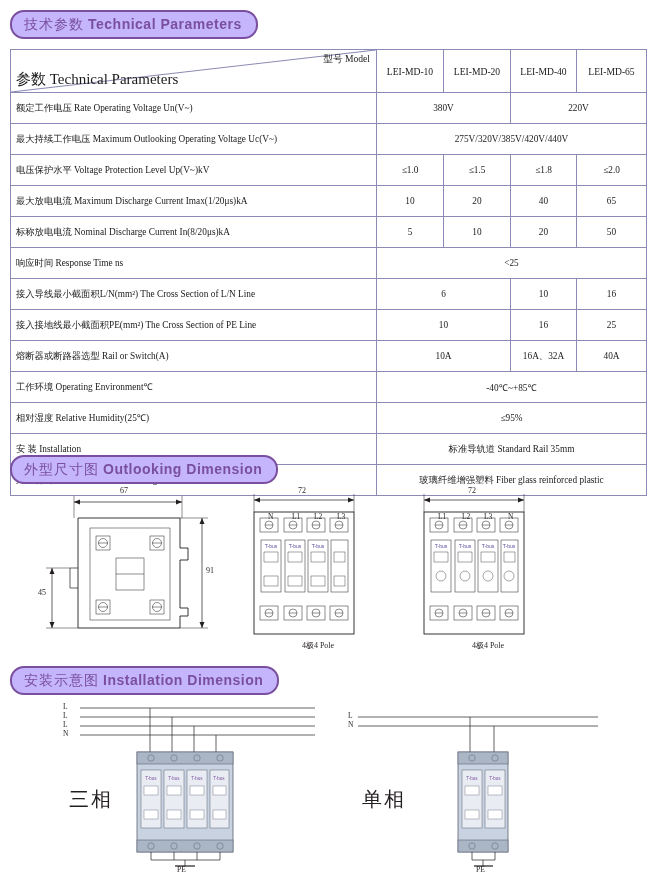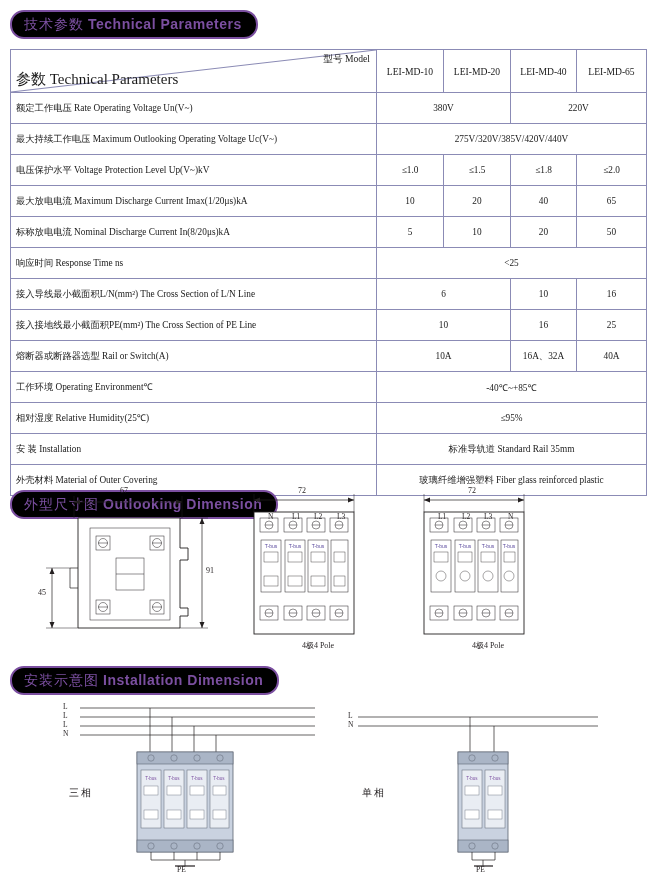--- a/index.html
+++ b/index.html
@@ -10,21 +10,21 @@
     color:#231f20;
     position:relative;
     overflow:hidden;
   }
   .page{position:relative;width:656px;height:877px;}
 
   
   .pill{
     position:absolute;
     display:inline-block;
-    background:#000000;
+    background:#c4b5fd;
     border:2px solid #7b4fa0;
     border-radius:14px;
     padding:3px 14px 4px 12px;
     white-space:nowrap;
     line-height:1.1;
   }
   .pill .cn{
     font-family:"Liberation Sans", sans-serif;
     font-size:14px;
     color:#7b4fa0;
@@ -32,21 +32,21 @@
     font-weight:normal;
   }
   .pill .en{
     font-family:"Liberation Sans", sans-serif;
     font-size:14px;
     color:#7b4fa0;
     letter-spacing:0.5px;
     font-weight:bold;
   }
   #pill-tech{left:10px;top:10px;}
-  #pill-dim{left:10px;top:455px;margin-top:35px;}
+  #pill-dim{left:10px;top:455px;}
   #pill-inst{left:10px;top:666px;}
 
   
   .tbl{
     position:absolute;left:10px;top:49px;width:636px;
     border-collapse:collapse;
     table-layout:fixed;
   }
   .tbl td{
     border:1px solid #8b8bb5;
@@ -92,21 +92,21 @@
     text-align:center;
     color:#231f20;
   }
   .dimnum{
     font-family:"Liberation Serif", serif;
     font-size:8px;
     color:#231f20;
   }
   .zh-big{
     font-family:Liberation Sans, sans-serif;
-    font-size:10px;
+    font-size:20px;
     color:#231f20;
     letter-spacing:2px;
   }
   .lbl-s{
     font-family:"Liberation Serif", serif;
     font-size:7.5px;
     color:#231f20;
   }
   svg{display:block;}
 </style>

